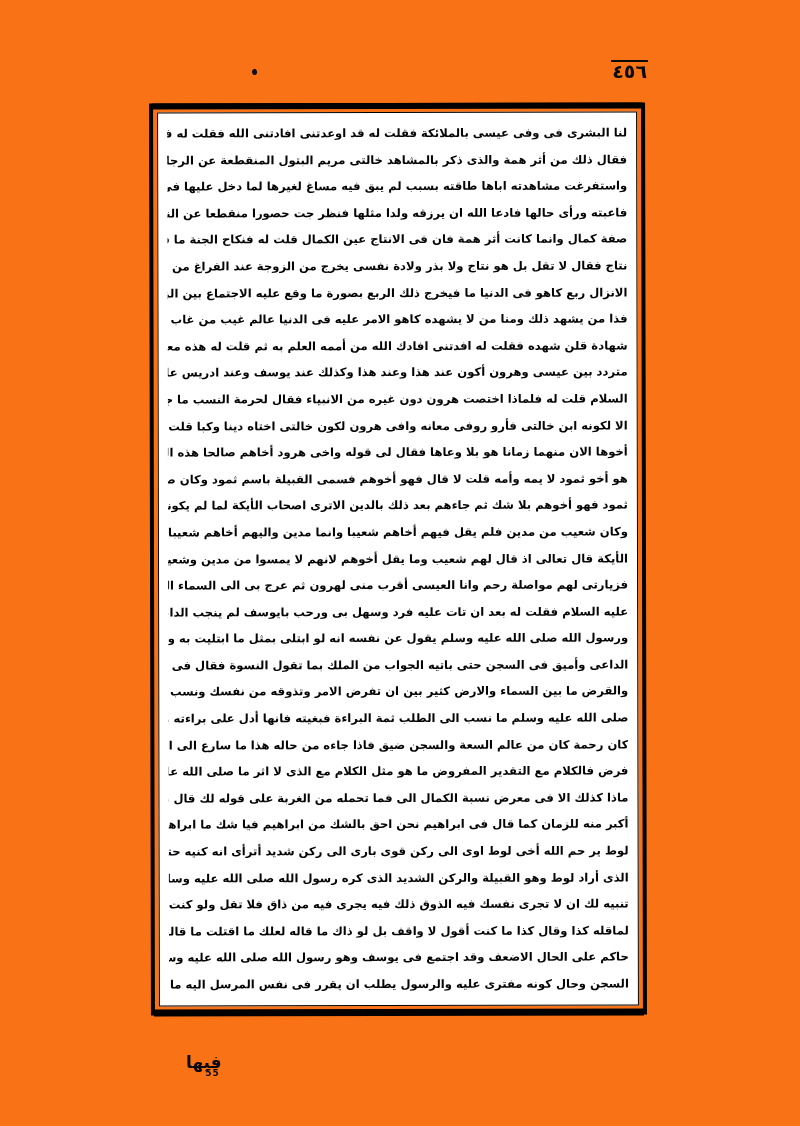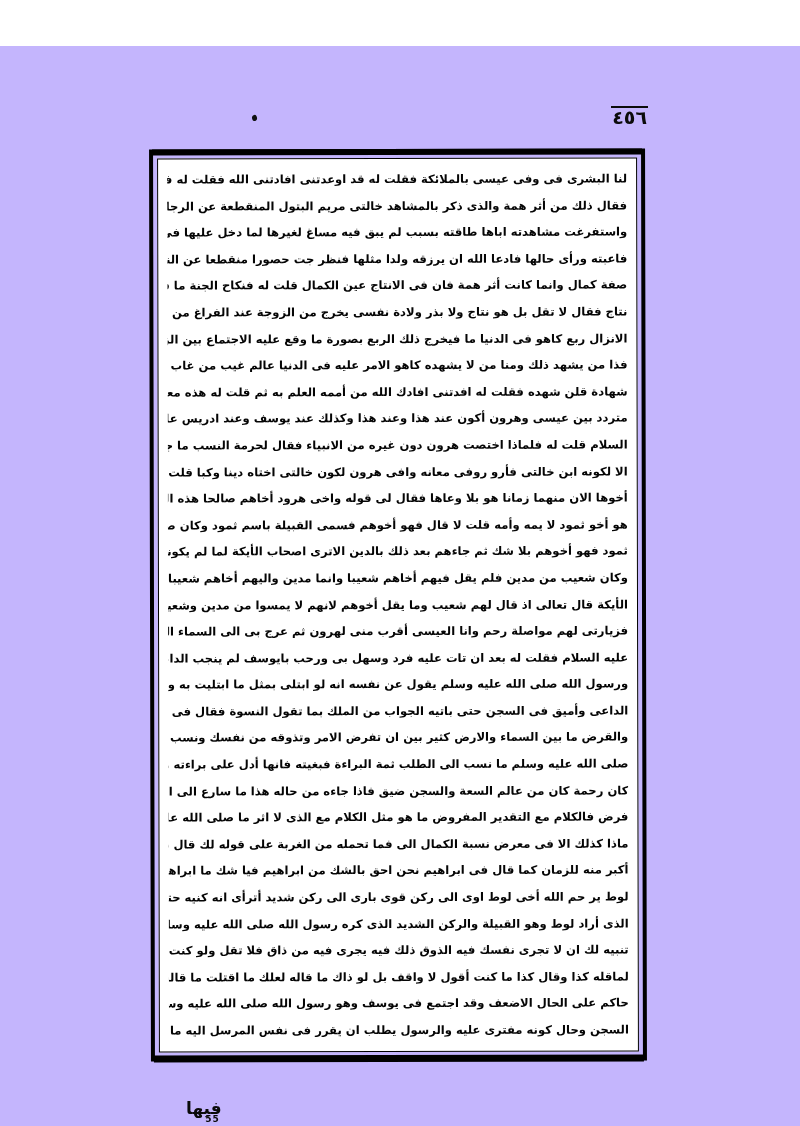--- a/index.html
+++ b/index.html
@@ -11,22 +11,21 @@
     width: 800px;
     height: 1126px;
     position: relative;
     font-family: "DejaVu Sans", sans-serif;
     overflow: hidden;
   }
 
   #page {
     position: absolute;
     inset: 0;
-    background: #c4b5fd;
-    margin-top: 46px;
+    background: #f97316;
   }
 
   
   .page-number {
     position: absolute;
     top: 60px;
     left: 0;
     width: 648px;
     text-align: right;
     font-family: "DejaVu Sans", sans-serif;

